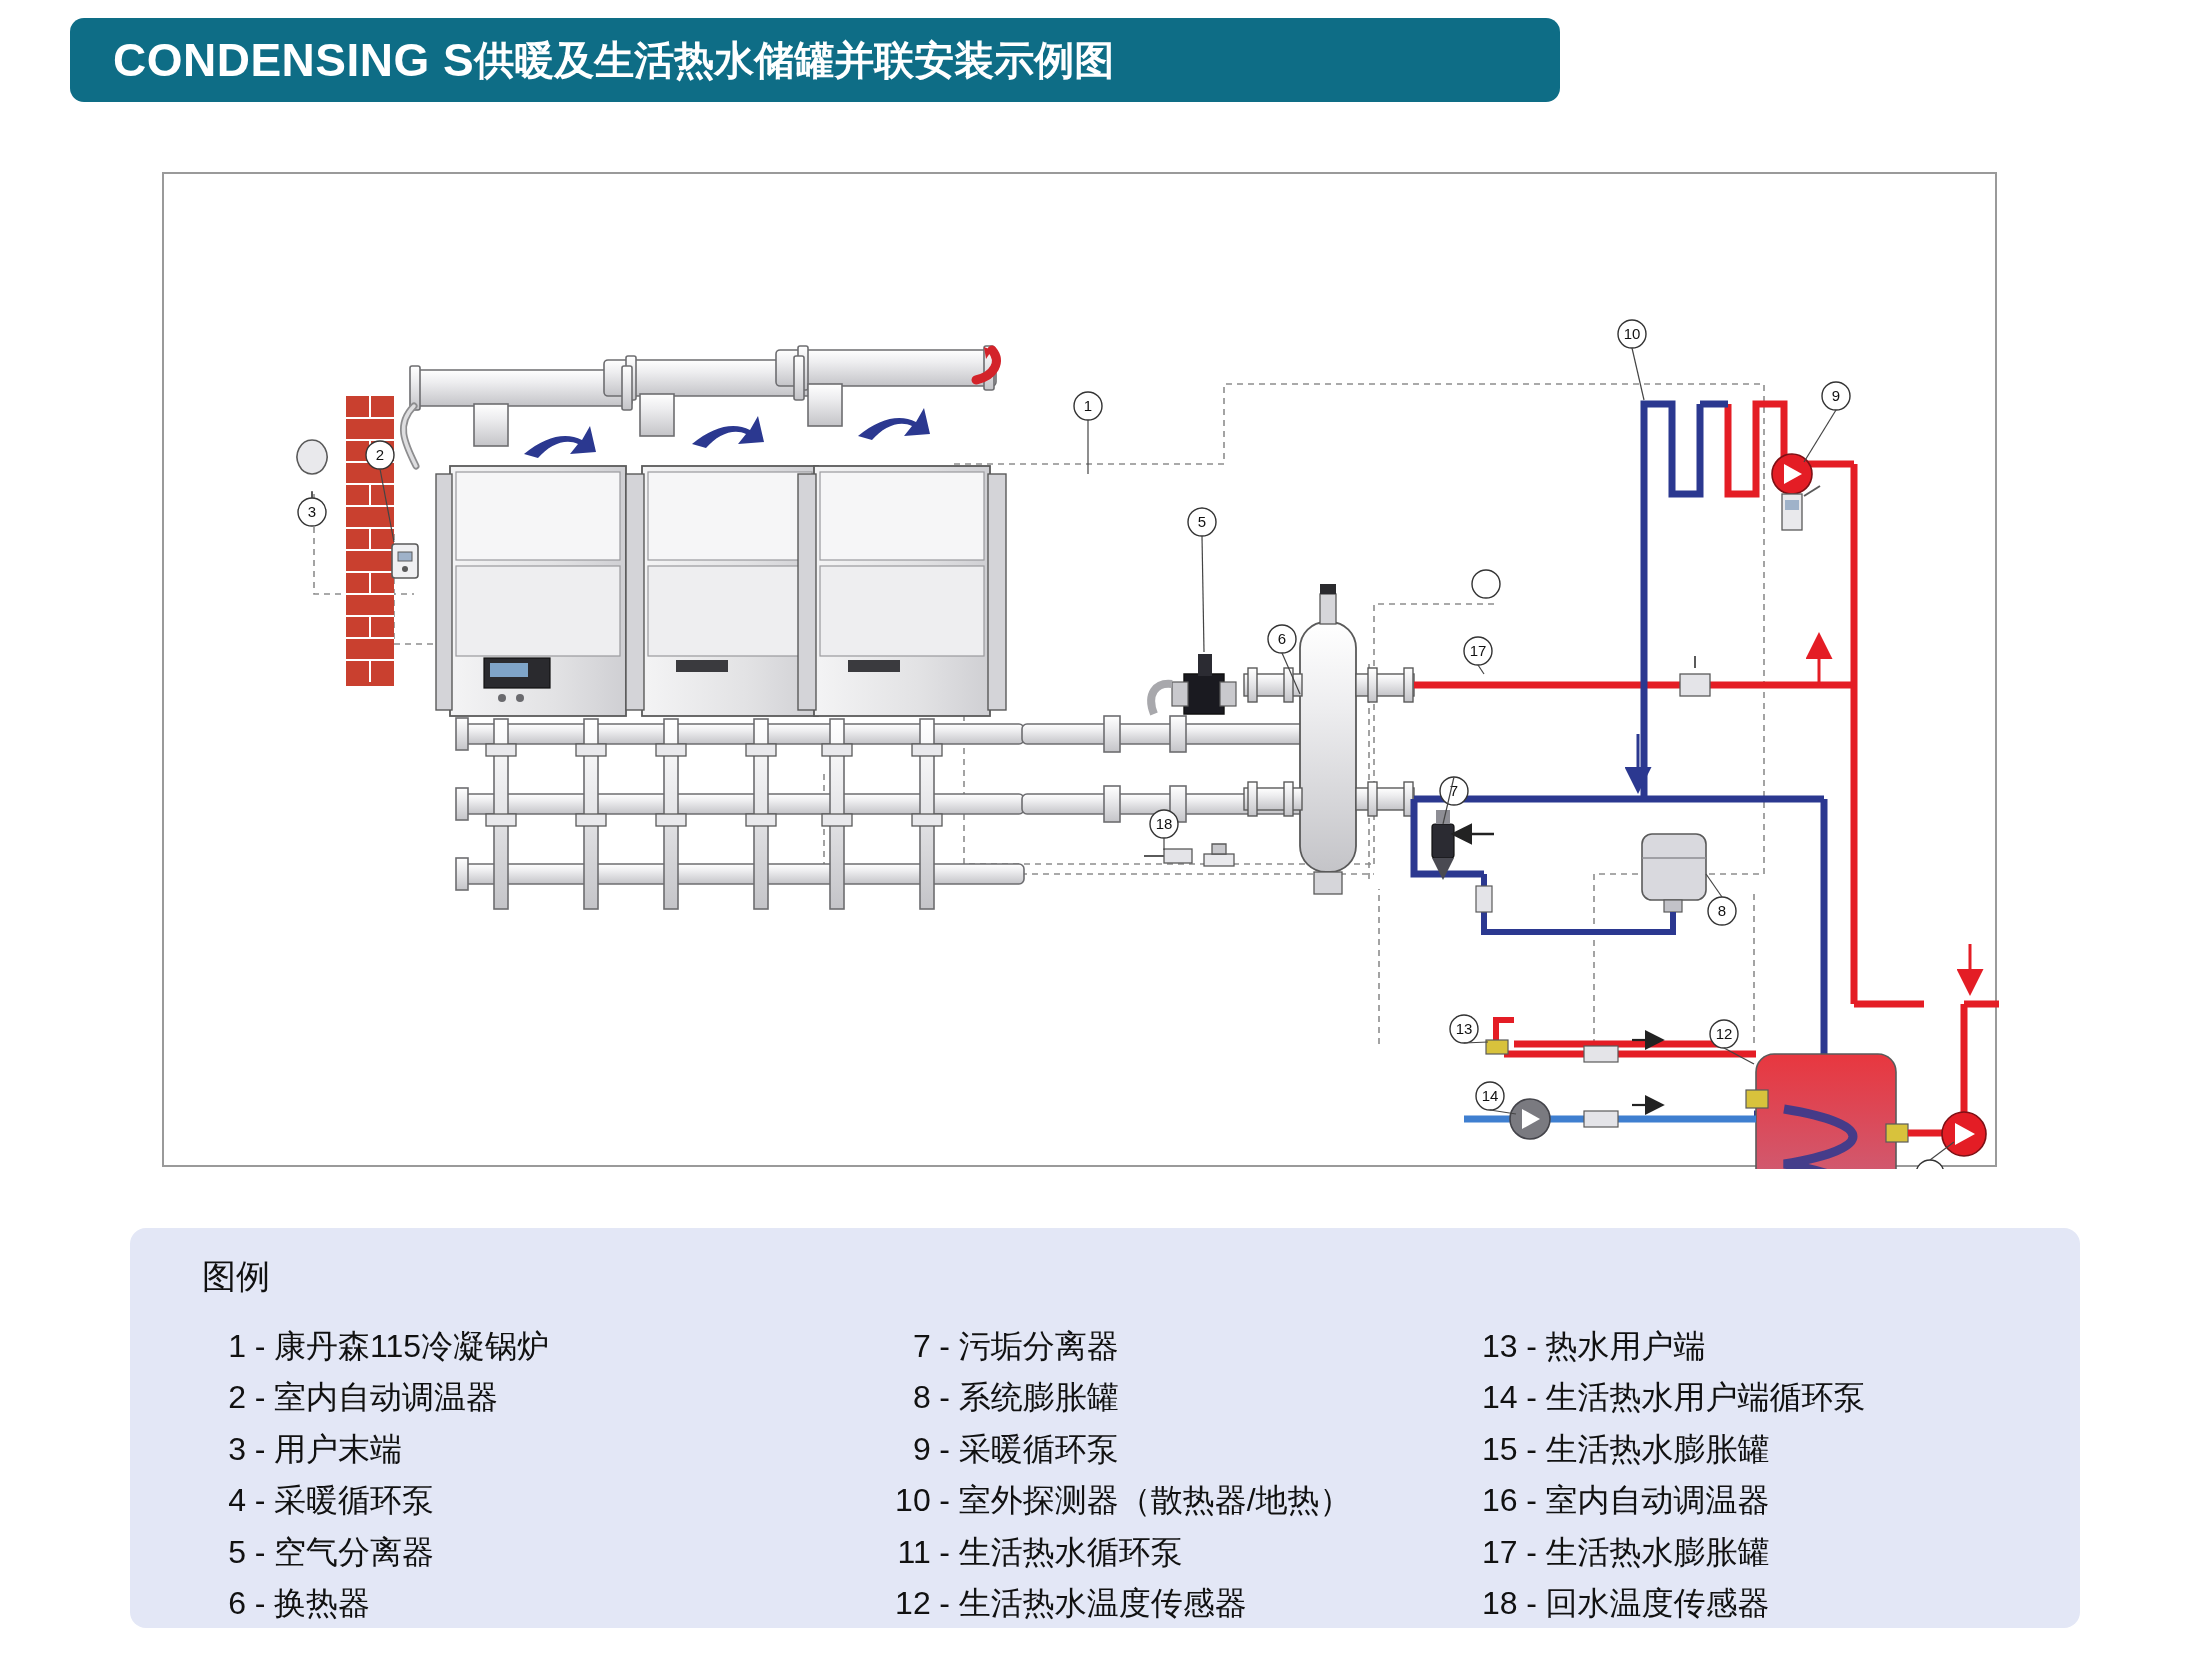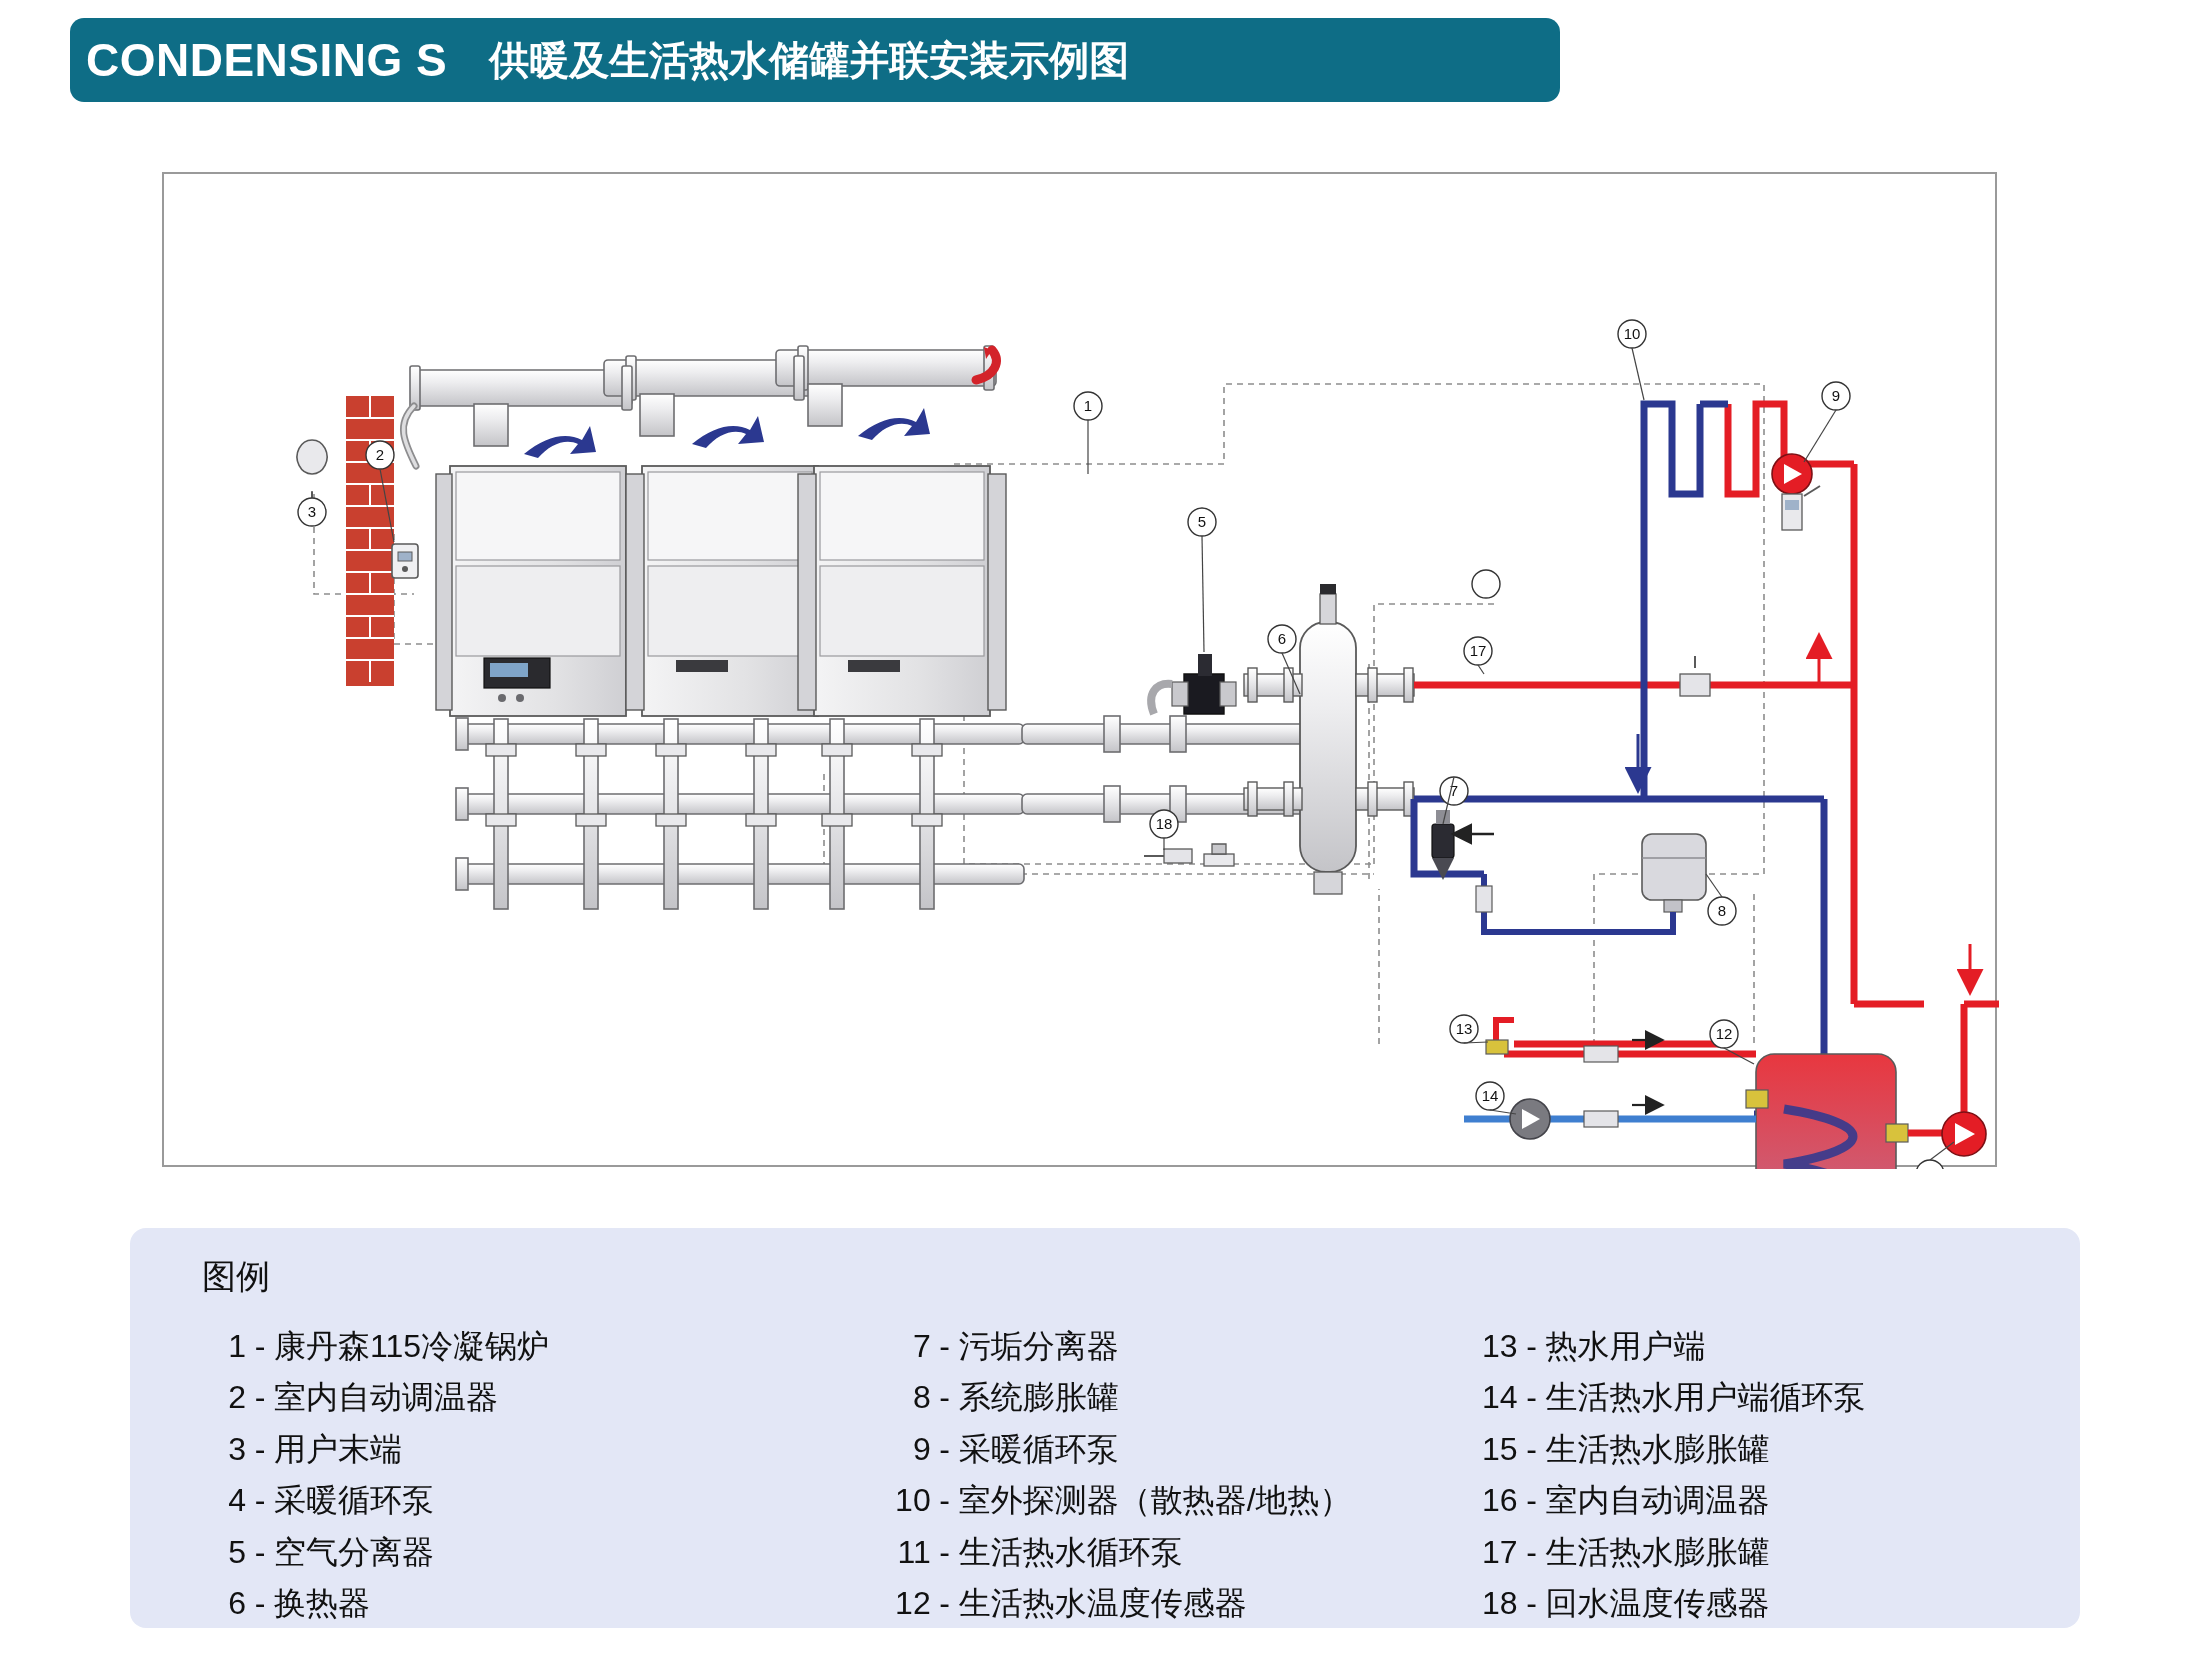--- a/index.html
+++ b/index.html
@@ -19,35 +19,34 @@
   #header-banner {
     position: absolute;
     left: 70px;
     top: 18px;
     width: 1490px;
     height: 84px;
     background: #0e6d86;
     border-radius: 14px;
     display: flex;
     align-items: center;
-    padding-left: 16px;
+    padding-left: 43px;
     box-sizing: border-box;
   }
   #brand-title {
     color: #ffffff;
     font-size: 46px;
     font-weight: bold;
     letter-spacing: 0.5px;
     white-space: nowrap;
   }
   #doc-title {
     color: #ffffff;
     font-size: 40px;
     font-weight: bold;
-    margin-left: 42px;
     white-space: nowrap;
   }
 
   
   #diagram-frame {
     position: absolute;
     left: 162px;
     top: 172px;
     width: 1835px;
     height: 995px;

